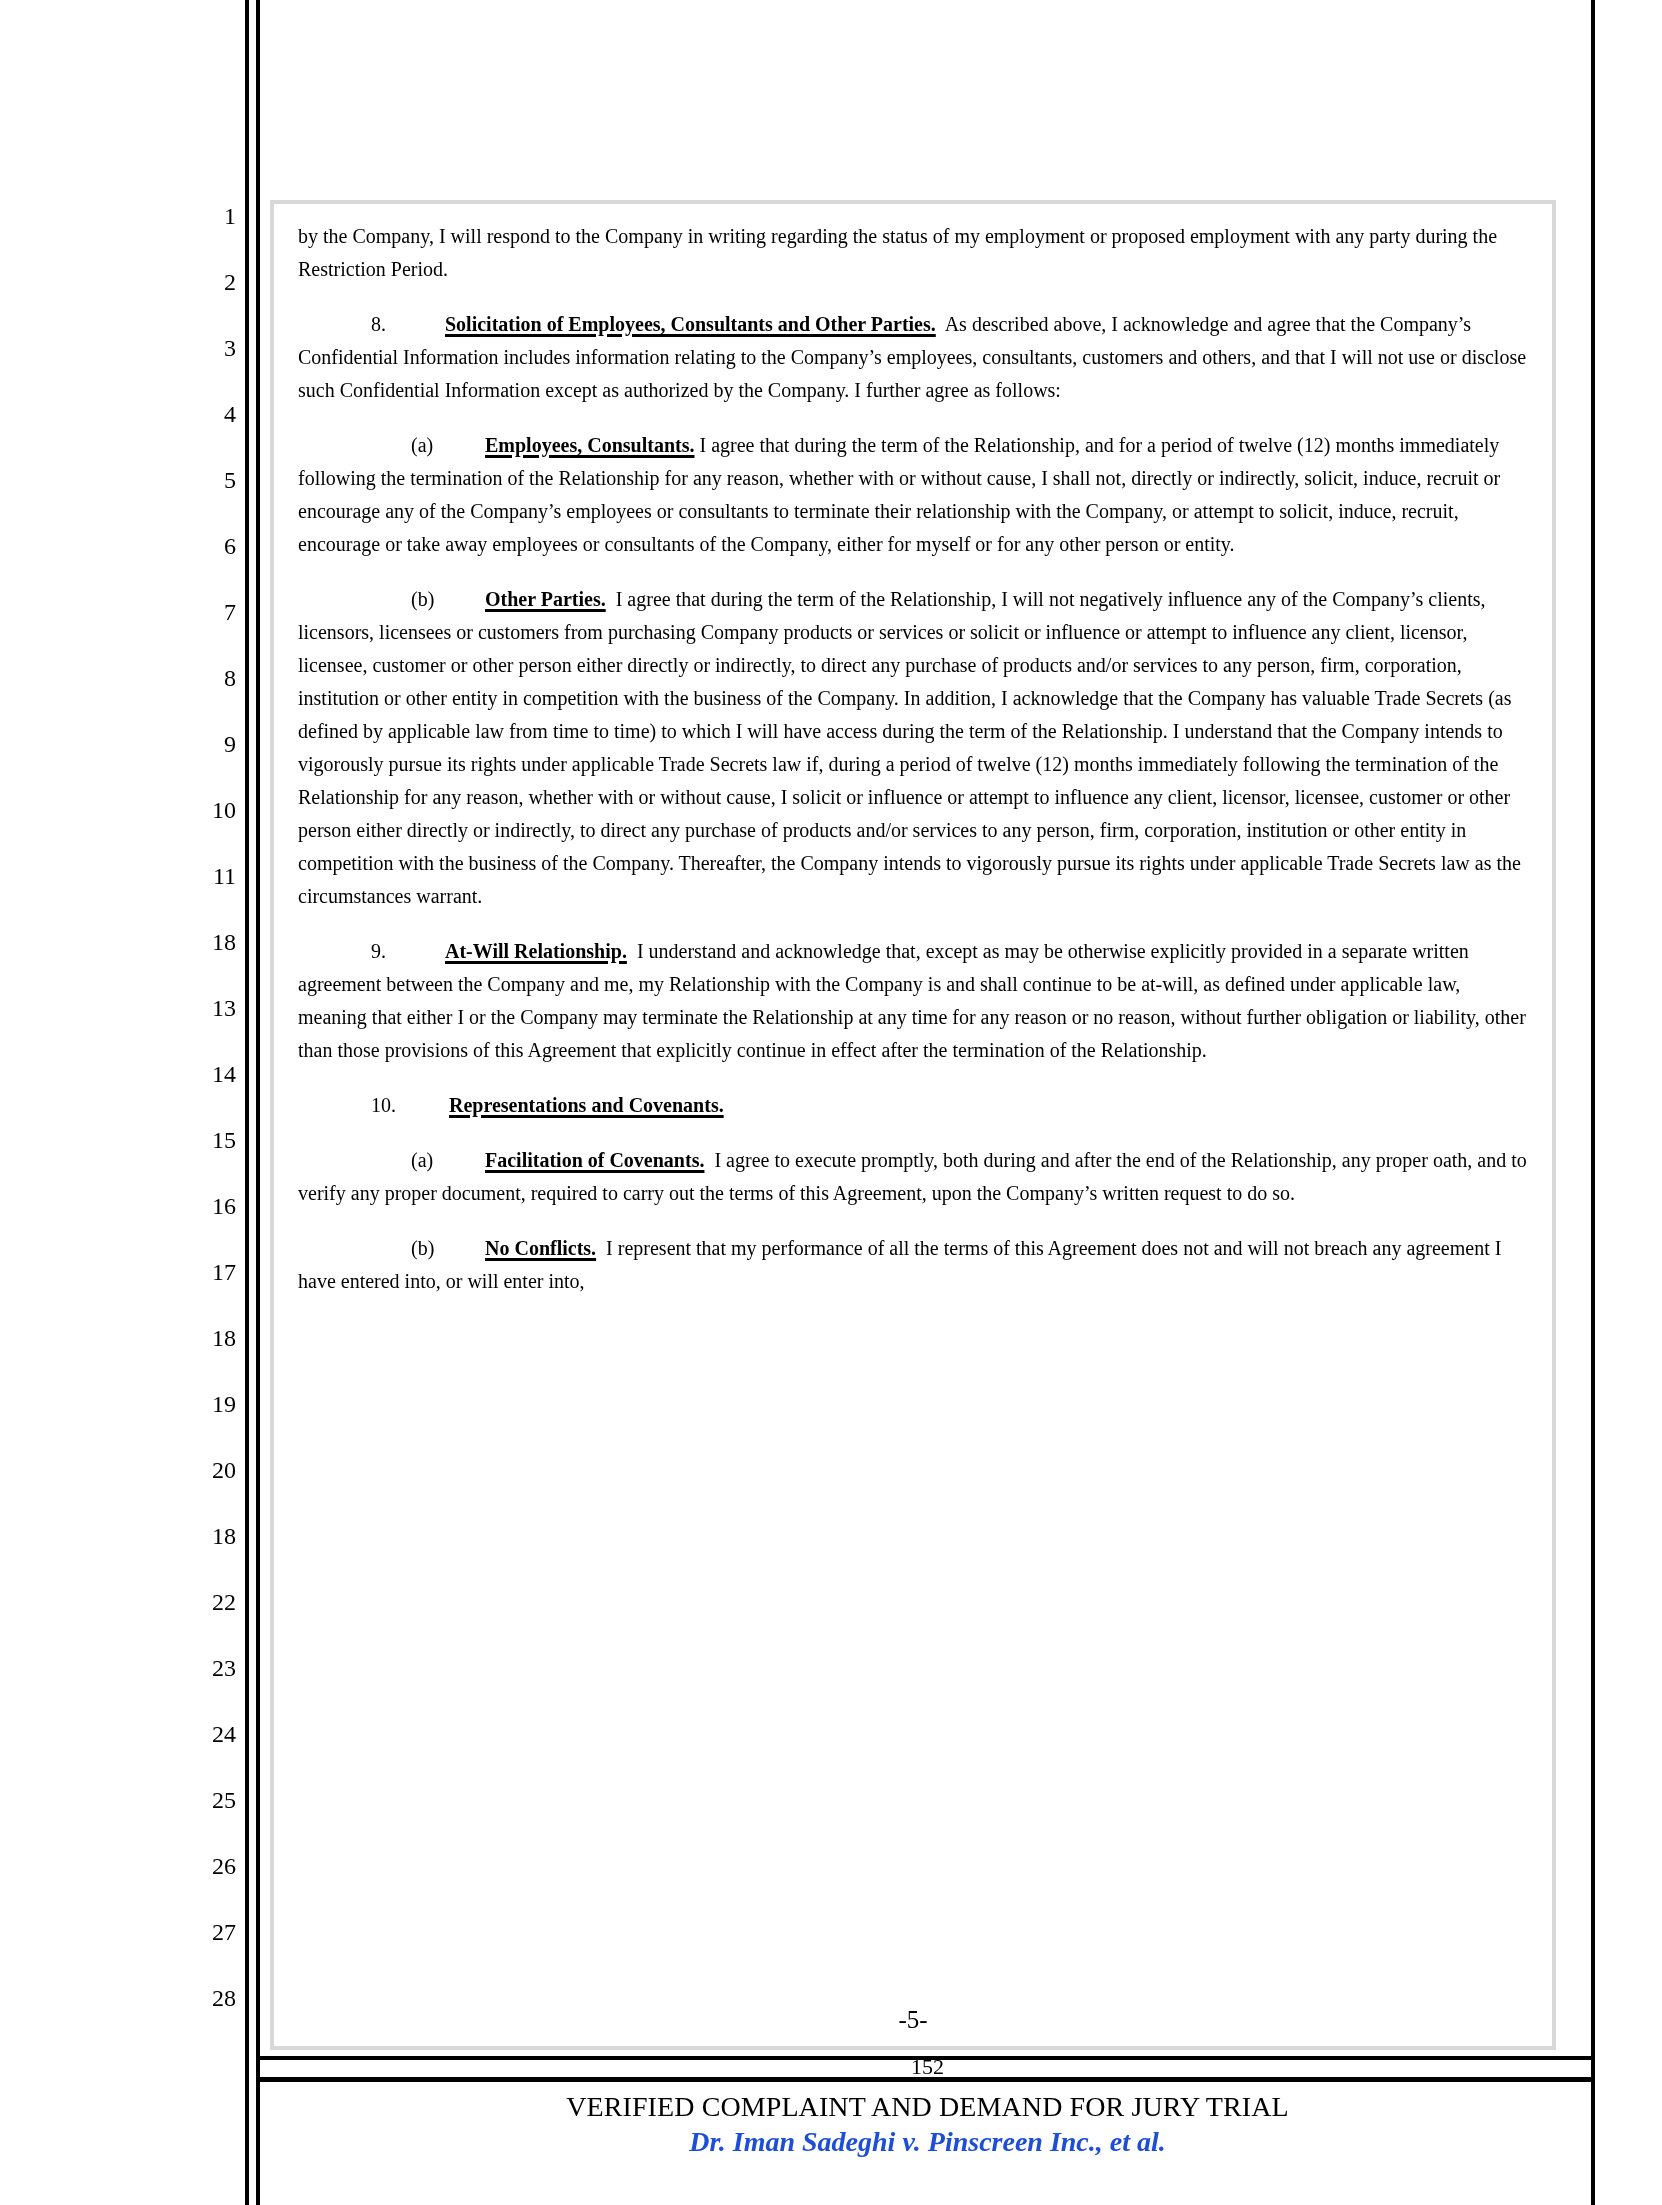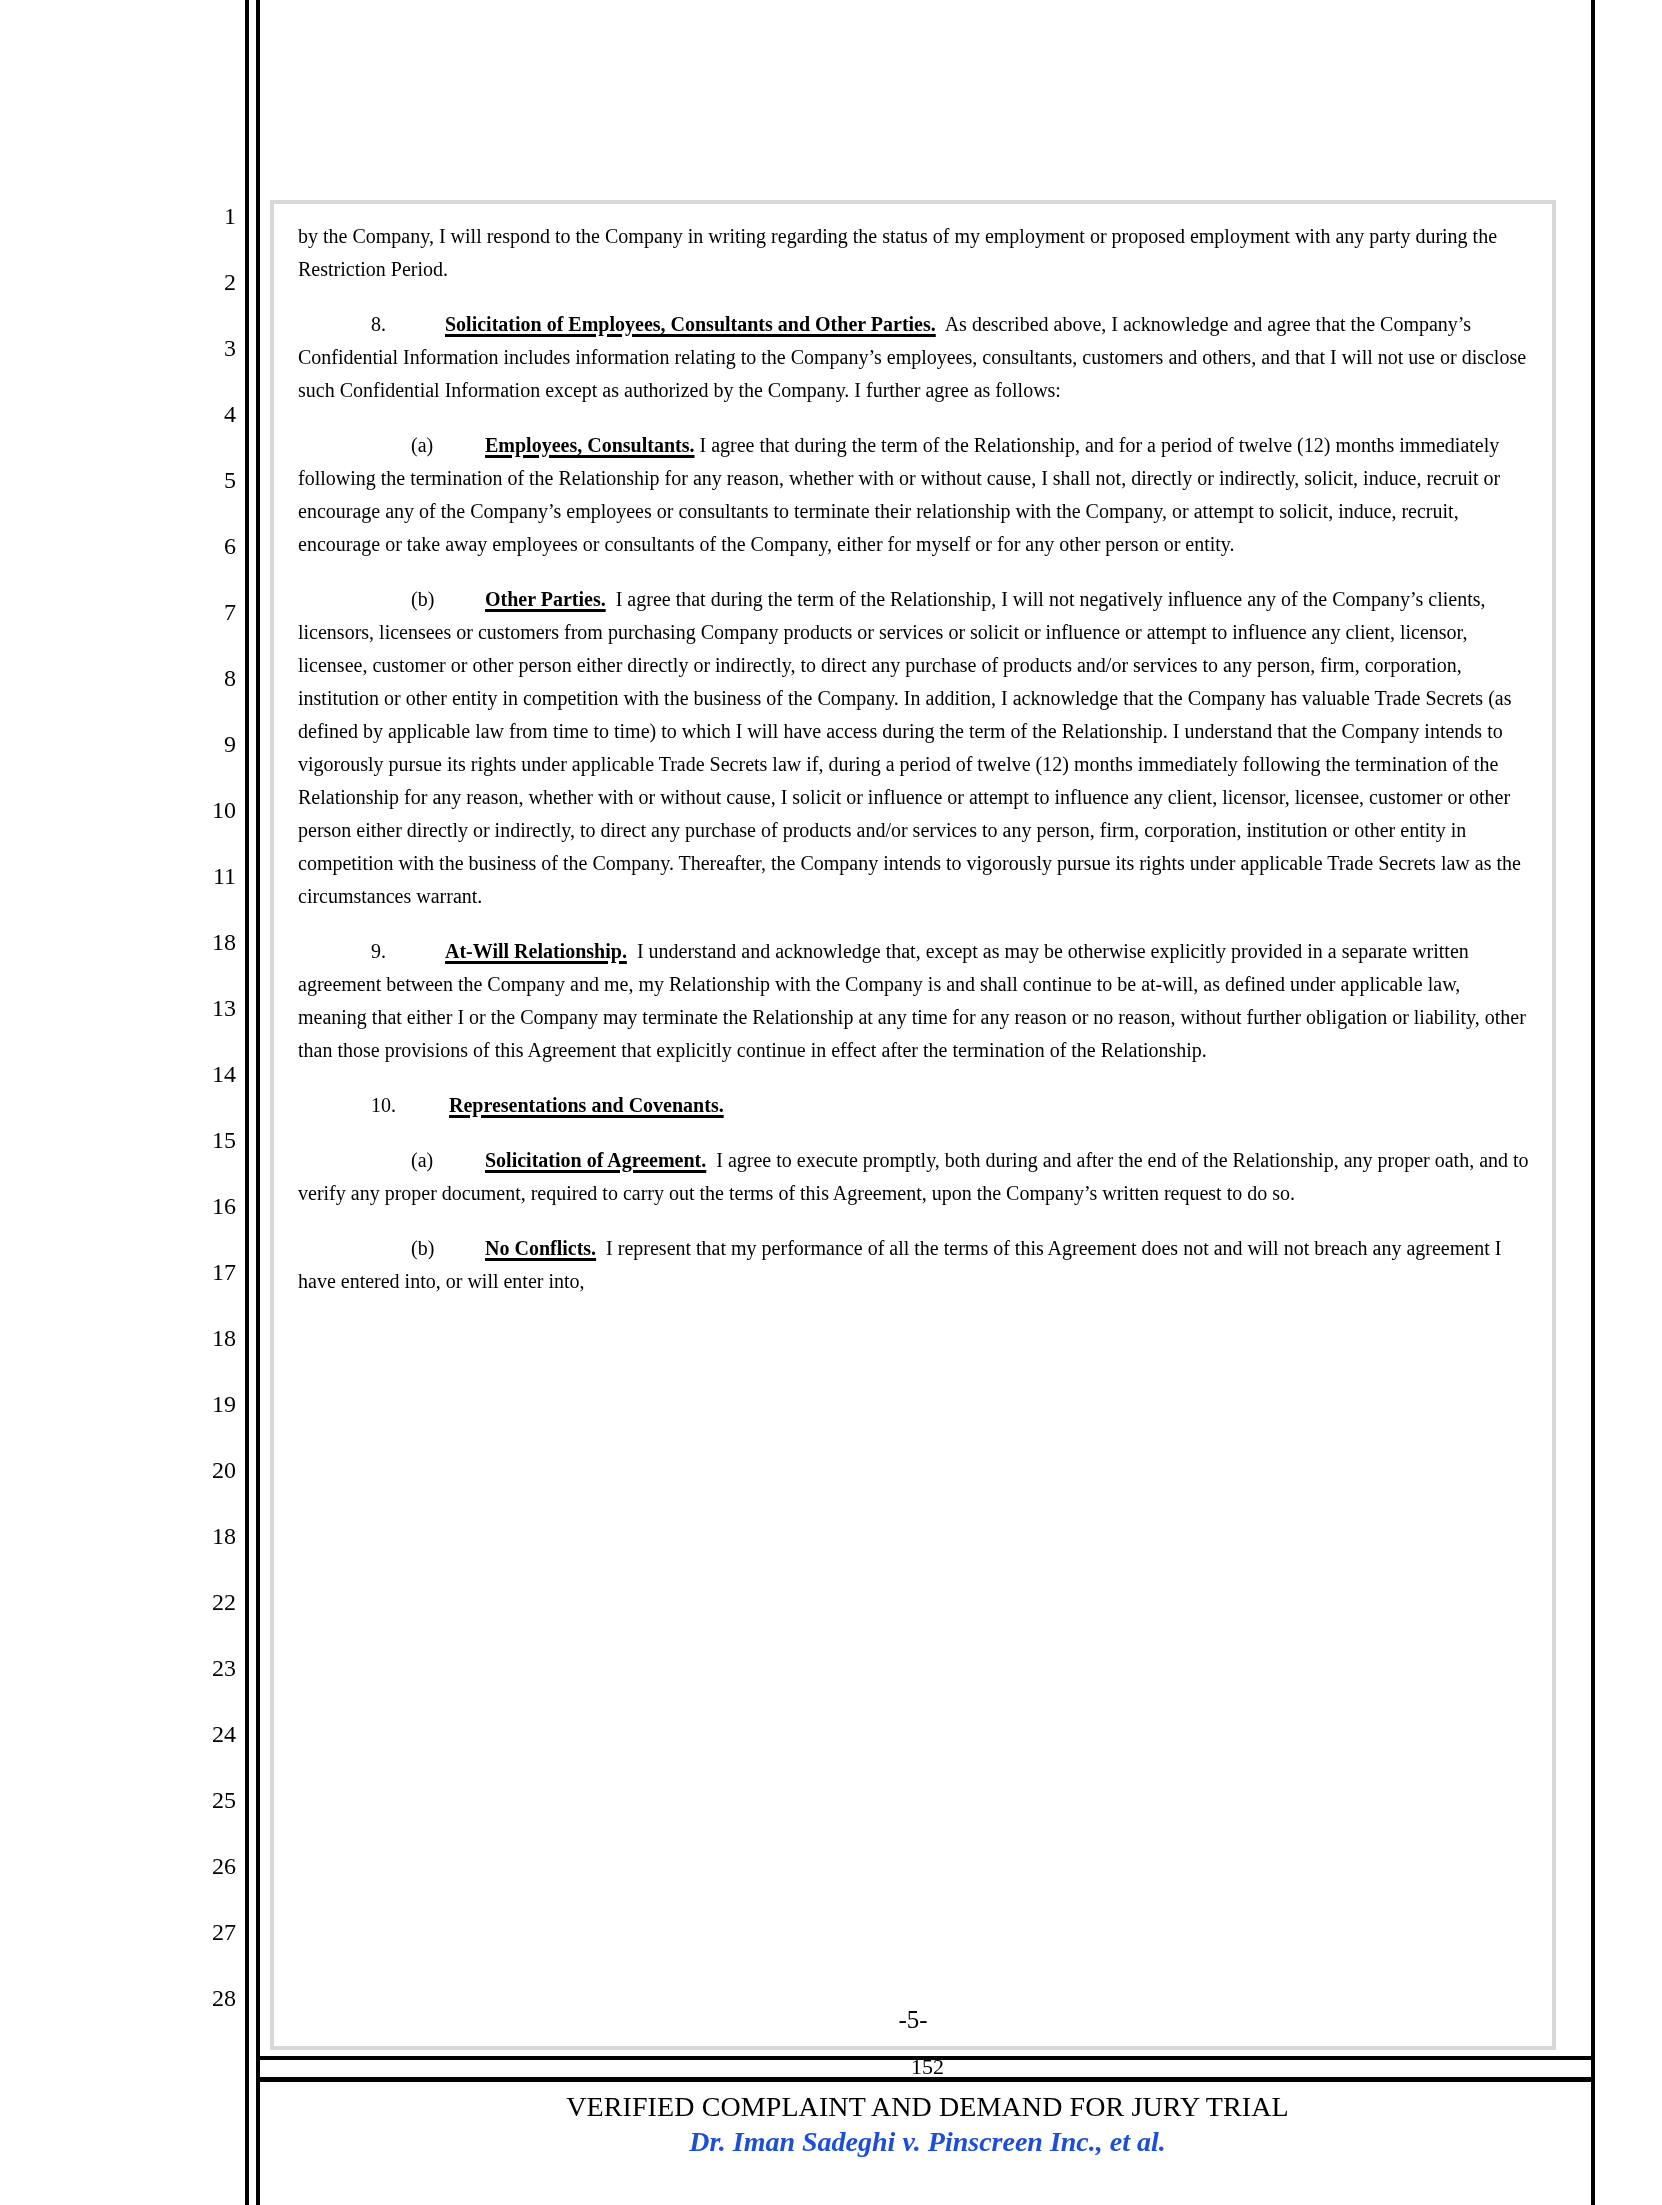--- a/index.html
+++ b/index.html
@@ -207,21 +207,21 @@
       <p class="para"><span class="indent"></span><span class="num-lead">8.</span><span class="hdg">Solicitation of Employees, Consultants and Other Parties.</span>&nbsp; <span>As described above, I acknowledge and agree that the Company’s Confidential Information includes information relating to the Company’s employees, consultants, customers and others, and that I will not use or disclose such Confidential Information except as authorized by the Company.  I further agree as follows:</span></p>
 
       <p class="para"><span class="indent-wide"></span><span class="num-lead">(a)</span><span class="hdg">Employees, Consultants.</span> <span>I agree that during the term of the Relationship, and for a period of twelve (12) months immediately following the termination of the Relationship for any reason, whether with or without cause, I shall not, directly or indirectly, solicit, induce, recruit or encourage any of the Company’s employees or consultants to terminate their relationship with the Company, or attempt to solicit, induce, recruit, encourage or take away employees or consultants of the Company, either for myself or for any other person or entity.</span></p>
 
       <p class="para"><span class="indent-wide"></span><span class="num-lead">(b)</span><span class="hdg">Other Parties.</span>&nbsp; <span>I agree that during the term of the Relationship, I will not negatively influence any of the Company’s clients, licensors, licensees or customers from purchasing Company products or services or solicit or influence or attempt to influence any client, licensor, licensee, customer or other person either directly or indirectly, to direct any purchase of products and/or services to any person, firm, corporation, institution or other entity in competition with the business of the Company.  In addition, I acknowledge that the Company has valuable Trade Secrets (as defined by applicable law from time to time) to which I will have access during the term of the Relationship.  I understand that the Company intends to vigorously pursue its rights under applicable Trade Secrets law if, during a period of twelve (12) months immediately following the termination of the Relationship for any reason, whether with or without cause, I solicit or influence or attempt to influence any client, licensor, licensee, customer or other person either directly or indirectly, to direct any purchase of products and/or services to any person, firm, corporation, institution or other entity in competition with the business of the Company.  Thereafter, the Company intends to vigorously pursue its rights under applicable Trade Secrets law as the circumstances warrant.</span></p>
 
       <p class="para"><span class="indent"></span><span class="num-lead">9.</span><span class="hdg">At-Will Relationship.</span>&nbsp; <span>I understand and acknowledge that, except as may be otherwise explicitly provided in a separate written agreement between the Company and me, my Relationship with the Company is and shall continue to be at-will, as defined under applicable law, meaning that either I or the Company may terminate the Relationship at any time for any reason or no reason, without further obligation or liability, other than those provisions of this Agreement that explicitly continue in effect after the termination of the Relationship.</span></p>
 
       <p class="para"><span class="indent"></span><span class="num-lead-wide">10.</span><span class="hdg">Representations and Covenants.</span></p>
 
-      <p class="para"><span class="indent-wide"></span><span class="num-lead">(a)</span><span class="hdg">Solicitation of Agreement.</span>&nbsp; <span>I agree to execute promptly, both during and after the end of the Relationship, any proper oath, and to verify any proper document, required to carry out the terms of this Agreement, upon the Company’s written request to do so.</span></p>
+      <p class="para"><span class="indent-wide"></span><span class="num-lead">(a)</span><span class="hdg">Facilitation of Covenants.</span>&nbsp; <span>I agree to execute promptly, both during and after the end of the Relationship, any proper oath, and to verify any proper document, required to carry out the terms of this Agreement, upon the Company’s written request to do so.</span></p>
 
       <p class="para tight"><span class="indent-wide"></span><span class="num-lead">(b)</span><span class="hdg">No Conflicts.</span>&nbsp; <span>I represent that my performance of all the terms of this Agreement does not and will not breach any agreement I have entered into, or will enter into,</span></p>
 
     </div>
 
     <div class="page-number">-5-</div>
   </div>
 
   <div class="footer">
     <div class="footer-rule"></div>

